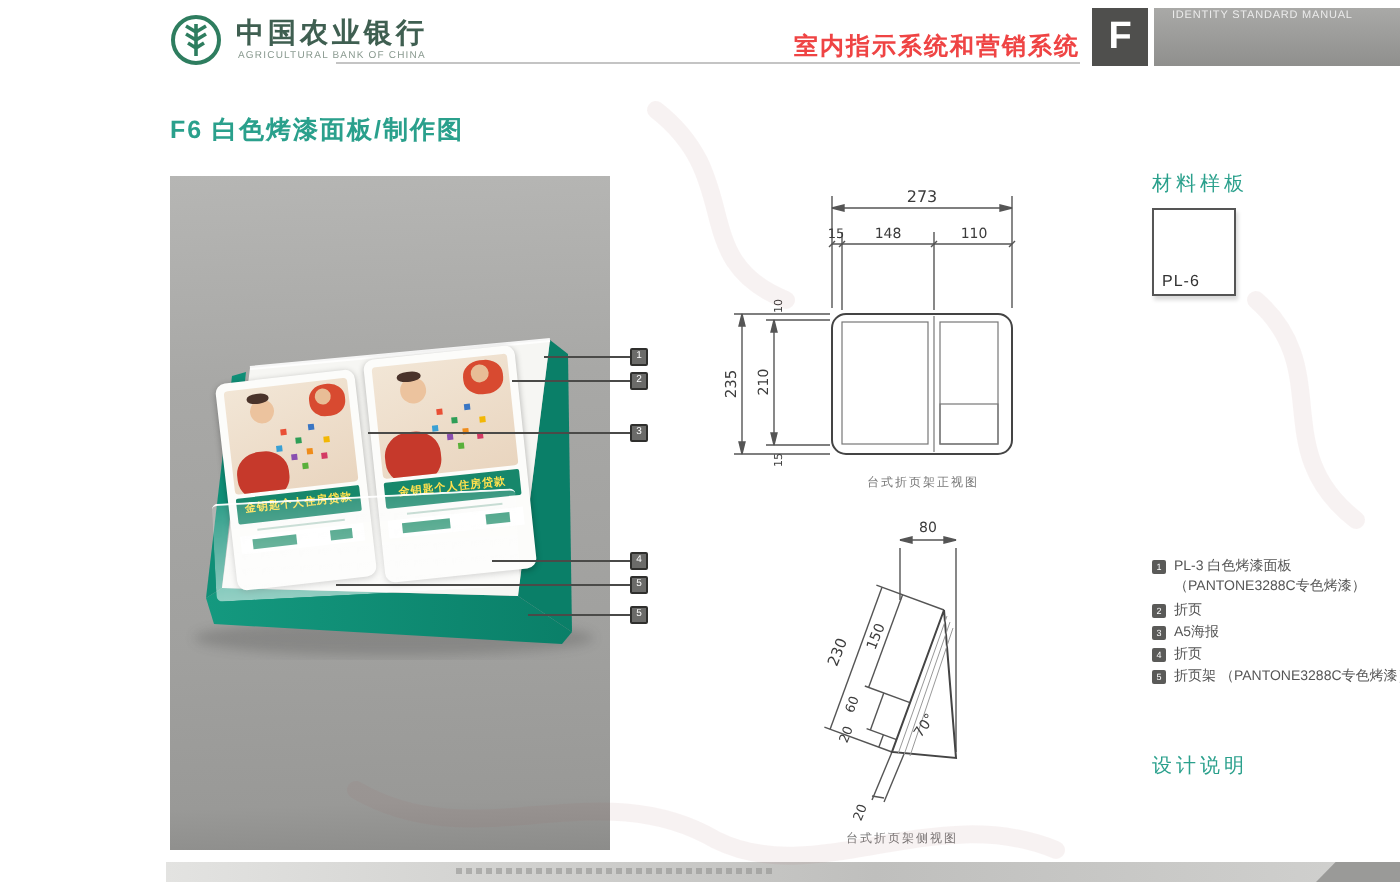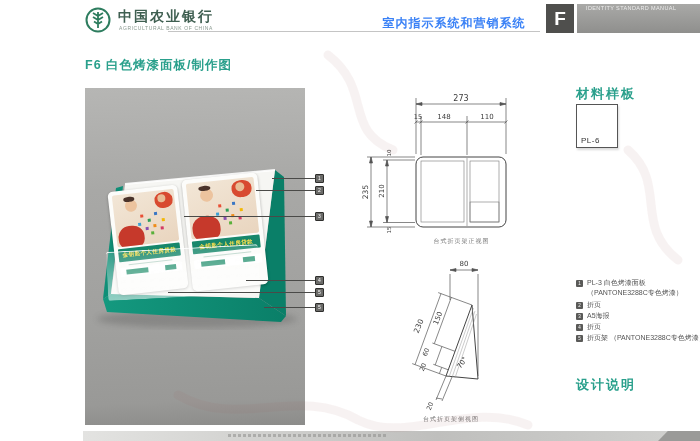--- a/index.html
+++ b/index.html
@@ -5,21 +5,21 @@
   html,body{margin:0;padding:0;background:#ffffff;}
   #page{position:relative;width:700px;height:441px;background:#fff;overflow:hidden;
         font-family:"Liberation Sans",sans-serif;color:#444;margin-left:28px;}
   .abs{position:absolute;}
 
   
   .bank-name{font-family:"Liberation Serif",serif;font-weight:bold;font-size:14px;
              color:#3f5f51;letter-spacing:2px;}
   .bank-en{font-size:5px;color:#8a9a90;letter-spacing:.6px;}
   .hline{height:1px;background:#c4c4c4;}
-  .section-title{font-size:12px;font-weight:bold;color:#3b82f6;text-align:center;letter-spacing:1px;}
+  .section-title{font-size:12px;font-weight:bold;color:#ef4444;text-align:right;letter-spacing:1px;}
   .f-block{width:28px;height:29px;background:#4f4f4d;color:#fff;font-weight:bold;
            font-size:19px;text-align:center;line-height:29px;}
   .banner{width:149px;height:29px;background:linear-gradient(180deg,#a9a9a7,#8f8f8d);
           clip-path:polygon(0 0,91% 0,100% 100%,0 100%);padding-left:9px;box-sizing:border-box;}
   .banner .t1{font-size:10.5px;font-weight:bold;color:#fff;margin-top:4px;letter-spacing:.5px;}
   .banner .t2{font-size:5.5px;color:#ececec;letter-spacing:.4px;margin-top:1px;}
 
   .page-title{font-size:12.5px;font-weight:bold;color:#2aa08c;letter-spacing:1px;}
 
   
@@ -46,21 +46,21 @@
   
   .cline{height:1px;background:#4a4a48;}
   .cmark{width:9px;height:9px;background:#6b6b69;border:1px solid #2f2f2d;border-radius:1px;
          box-sizing:border-box;color:#fff;font-size:5px;line-height:7px;text-align:center;}
 
   
   svg text{font-family:"DejaVu Sans",sans-serif;fill:#3c3c3c;}
   .caption{font-size:6px;color:#777;text-align:center;letter-spacing:1px;}
 
   
-  .mat-label,.notes-label{font-size:13px;font-weight:bold;color:#2aa08c;letter-spacing:2px;}
+  .mat-label,.notes-label{font-size:10px;font-weight:normal;color:#2aa08c;letter-spacing:2px;}
   .sample{width:40px;height:42px;border:1px solid #555;background:#fff;
           box-shadow:1px 2px 2px rgba(0,0,0,.15);}
   .sample span{position:absolute;left:4px;bottom:2px;font-size:8px;color:#333;letter-spacing:.5px;}
   .legend-row{font-size:7px;color:#555;white-space:nowrap;}
   .chip{display:inline-block;width:7px;height:7px;background:#5a5a58;border-radius:1px;
         color:#fff;font-size:4.5px;line-height:7px;text-align:center;vertical-align:middle;
         margin-right:4px;}
   .legend-sub{font-size:7px;color:#555;}
   .notes-text{width:150px;font-size:7.5px;color:#555;line-height:11px;text-indent:2em;
               text-align:justify;}

